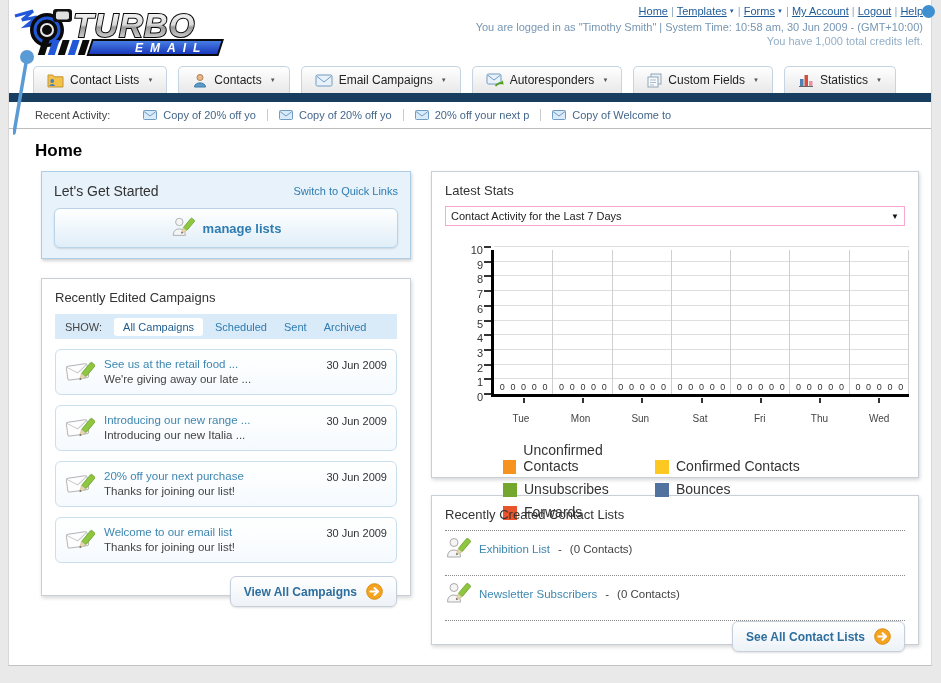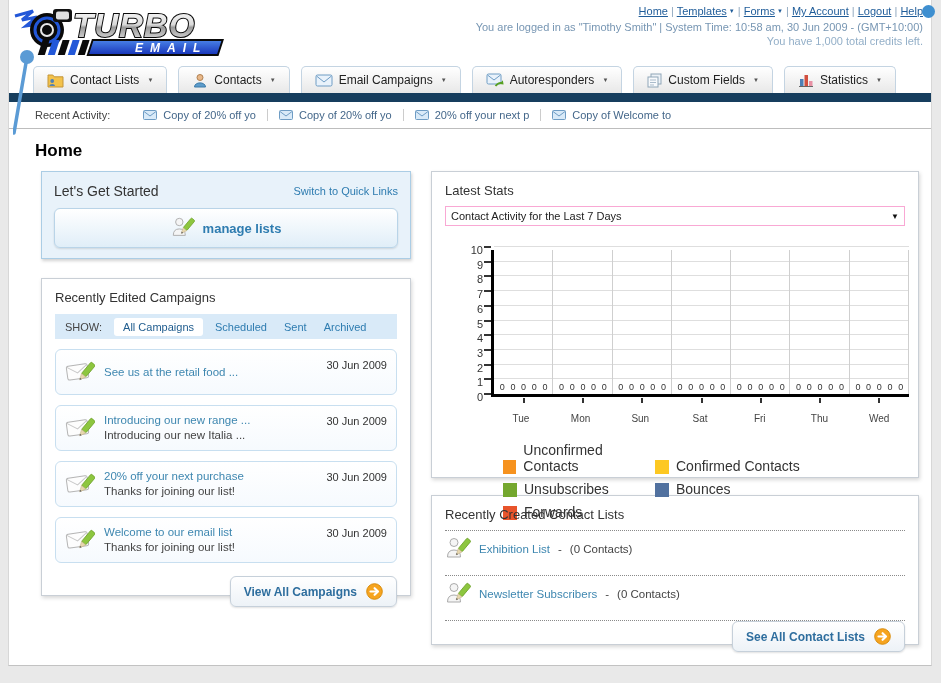--- a/index.html
+++ b/index.html
@@ -319,20 +319,21 @@
                 <path d="M2.5 7 L12.5 14 L22.5 7" fill="none" stroke="#C8C8C8"></path>
               </g>
             <g transform="rotate(40 21 13)">
                 <rect x="18.5" y="2" width="5.5" height="15" rx="1" fill="#8DC63F" stroke="#6FA32B" stroke-width="0.8"></rect>
                 <path d="M18.5 17 L21.2 23 L24 17 Z" fill="#E7D7AF" stroke="#C9B98F" stroke-width="0.6"></path>
                 <path d="M20 21.3 L21.2 23 L22.4 21.3 Z" fill="#555555"></path>
               </g>
           </svg>
           <div class="camp-text">
             <div class="camp-title">See us at the retail food ...</div>
+            <div class="camp-sub">We're giving away our late ...</div>
           </div>
           <div class="camp-date">30 Jun 2009</div>
         </div>
 
         <div class="camp-row">
           <svg width="30" height="26" viewBox="0 0 30 26">
             <g transform="rotate(-8 12 13)">
                 <rect x="2" y="6" width="21" height="14" rx="2" fill="#FDFDFD" stroke="#B5B5B5"></rect>
                 <path d="M2.5 7 L12.5 14 L22.5 7" fill="none" stroke="#C8C8C8"></path>
               </g>

